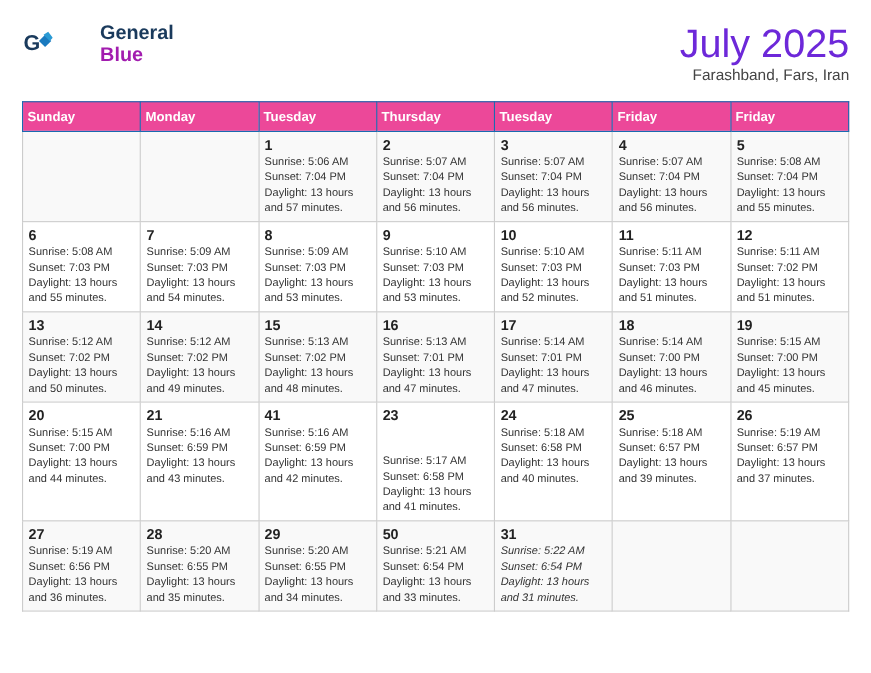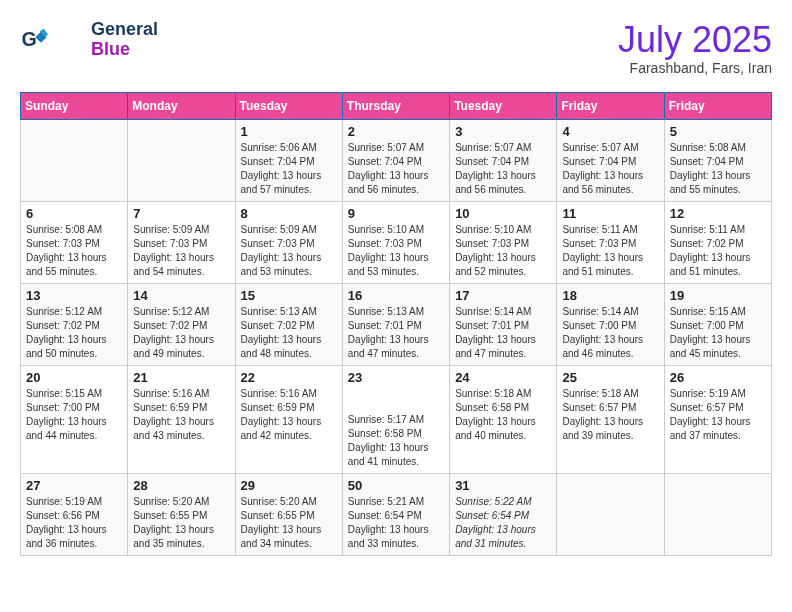--- a/index.html
+++ b/index.html
@@ -253,21 +253,21 @@
 Sunset: 7:00 PM
 Daylight: 13 hours and 44 minutes.</div>
         </td>
         <td>
           <div class="day-number">21</div>
           <div class="day-info" style="white-space: pre-line;">Sunrise: 5:16 AM
 Sunset: 6:59 PM
 Daylight: 13 hours and 43 minutes.</div>
         </td>
         <td>
-          <div class="day-number">22</div>
+          <div class="day-number">41</div>
           <div class="day-info" style="white-space: pre-line;">Sunrise: 5:16 AM
 Sunset: 6:59 PM
 Daylight: 13 hours and 42 minutes.</div>
         </td>
         <td>
           <div class="day-number">23</div>
           <div class="day-info" style="white-space: pre-line; margin-top: 28px;">Sunrise: 5:17 AM
 Sunset: 6:58 PM
 Daylight: 13 hours and 41 minutes.</div>
         </td>

